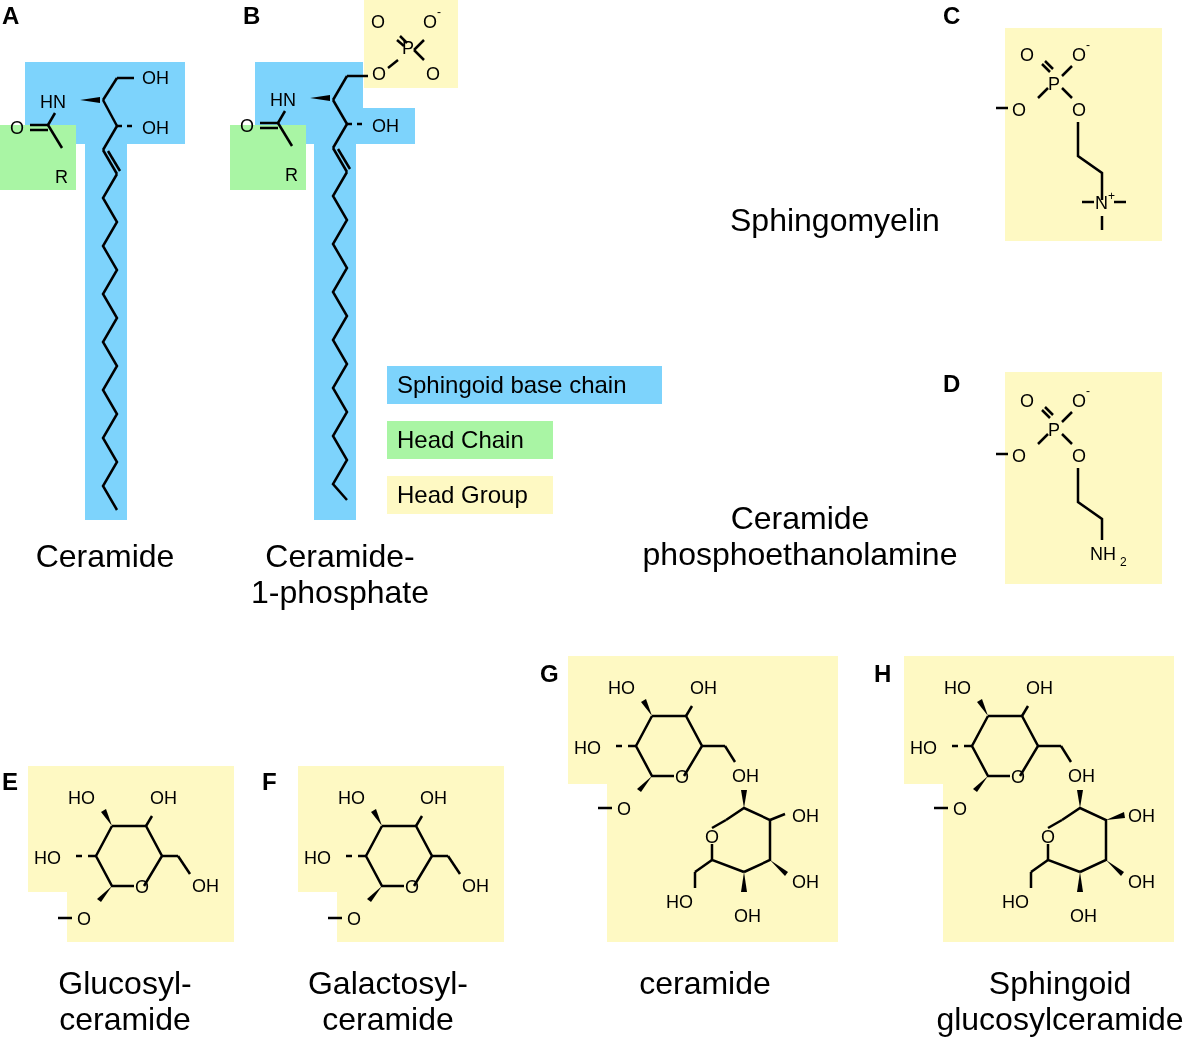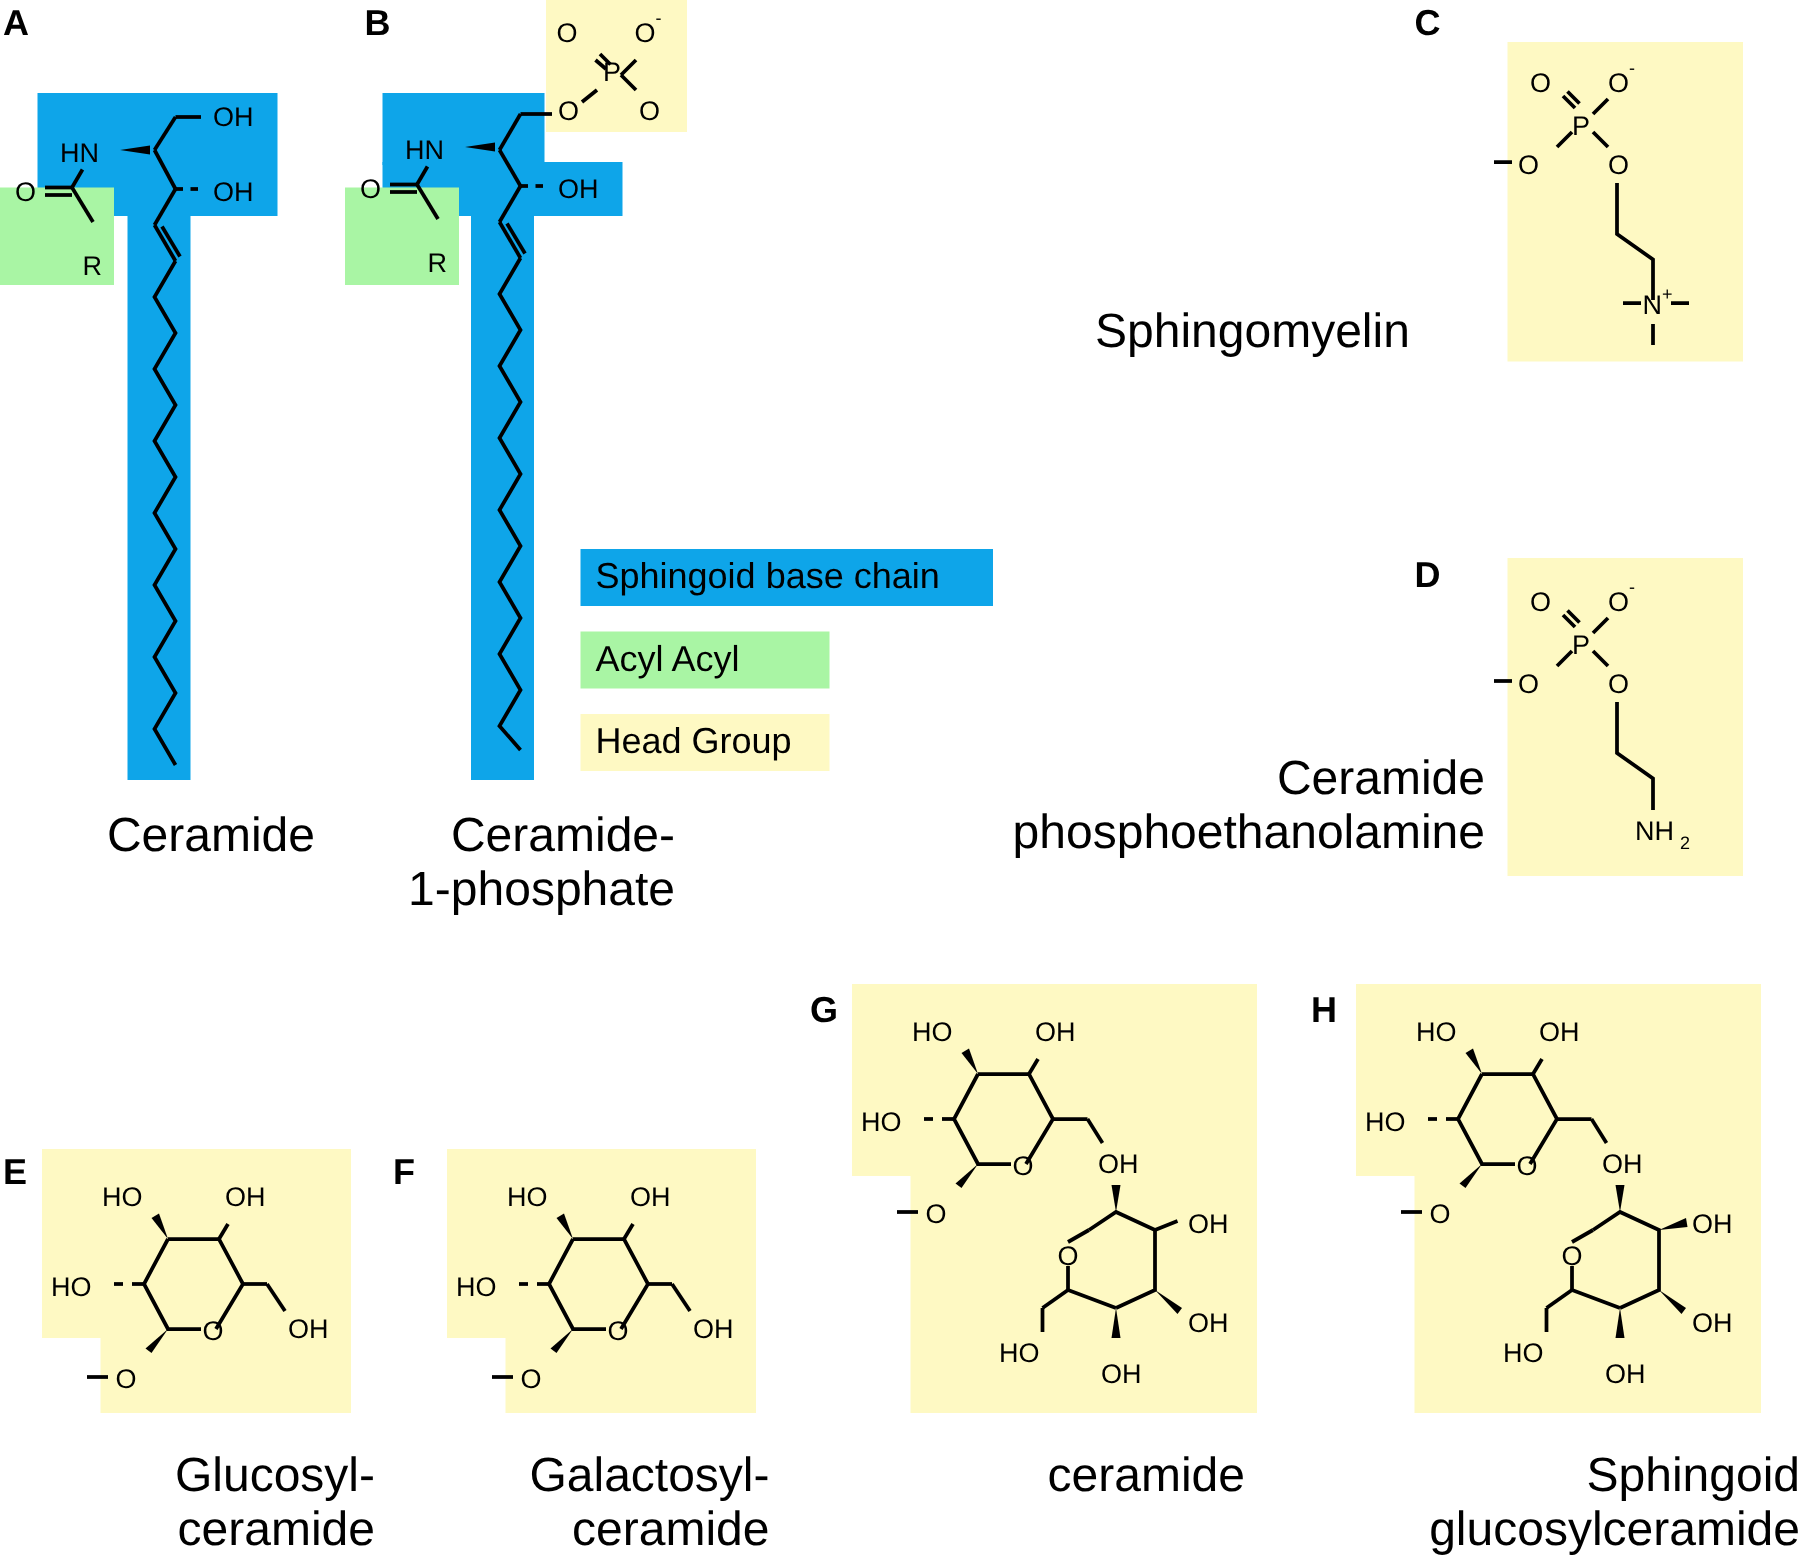--- a/index.html
+++ b/index.html
@@ -1,20 +1,20 @@
 <!DOCTYPE html>
 <html><head>
 <meta charset="utf-8">
 <style>
   html,body{margin:0;padding:0;background:#fff;}
   body{width:1200px;height:1045px;position:relative;overflow:hidden;font-family:"Liberation Sans",sans-serif;color:#000;}
   .abs{position:absolute;}
   .panel-letter{position:absolute;font-weight:bold;font-size:24px;font-family:"Liberation Sans",sans-serif;}
-  .caption{position:absolute;font-size:32px;text-align:right;line-height:36px;font-family:"Liberation Sans",sans-serif;}
-  .red{background:#0ea5e9;}
+  .caption{position:absolute;font-size:32px;text-align:center;line-height:36px;font-family:"Liberation Sans",sans-serif;}
+  .red{background:#7dd3fc;}
   .green{background:#a9f5a4;}
   .blue{background:#fef9c3;}
   svg text{font-family:"Liberation Sans",sans-serif;}
   .legend-item{position:absolute;height:38px;font-size:24px;line-height:38px;padding-left:10px;box-sizing:border-box;}
 </style>
 </head>
 <body>
 
 <div class="panel-letter" style="left:2px;top:2px">A</div>
 <div class="abs red" style="left:25px;top:62px;width:160px;height:82px"></div>
@@ -83,21 +83,21 @@
   <text x="193" y="28" font-size="18">O</text>
   <text x="207" y="16" font-size="12">-</text>
   <text x="196" y="80" font-size="18">O</text>
 </svg>
 <div class="caption" style="left:230px;top:538px;width:220px">
   <div>Ceramide-</div>
   <div>1-phosphate</div>
 </div>
 
 <div class="legend-item red" style="left:387px;top:366px;width:275px">Sphingoid base chain</div>
-<div class="legend-item green" style="left:387px;top:421px;width:166px">Acyl Acyl</div>
+<div class="legend-item green" style="left:387px;top:421px;width:166px">Head Chain</div>
 <div class="legend-item blue" style="left:387px;top:476px;width:166px">Head Group</div>
 
 <div class="panel-letter" style="left:943px;top:2px">C</div>
 <div class="abs blue" style="left:1005px;top:28px;width:157px;height:213px"></div>
 <svg class="abs" style="left:990px;top:28px" width="180" height="213">
   <g stroke="#000" stroke-width="2.5" fill="none">
     <line x1="6" y1="80" x2="18" y2="80"></line>
     <line x1="48" y1="70" x2="58" y2="60"></line>
     <line x1="72" y1="48" x2="82" y2="38"></line>
     <line x1="72" y1="60" x2="82" y2="70"></line>

